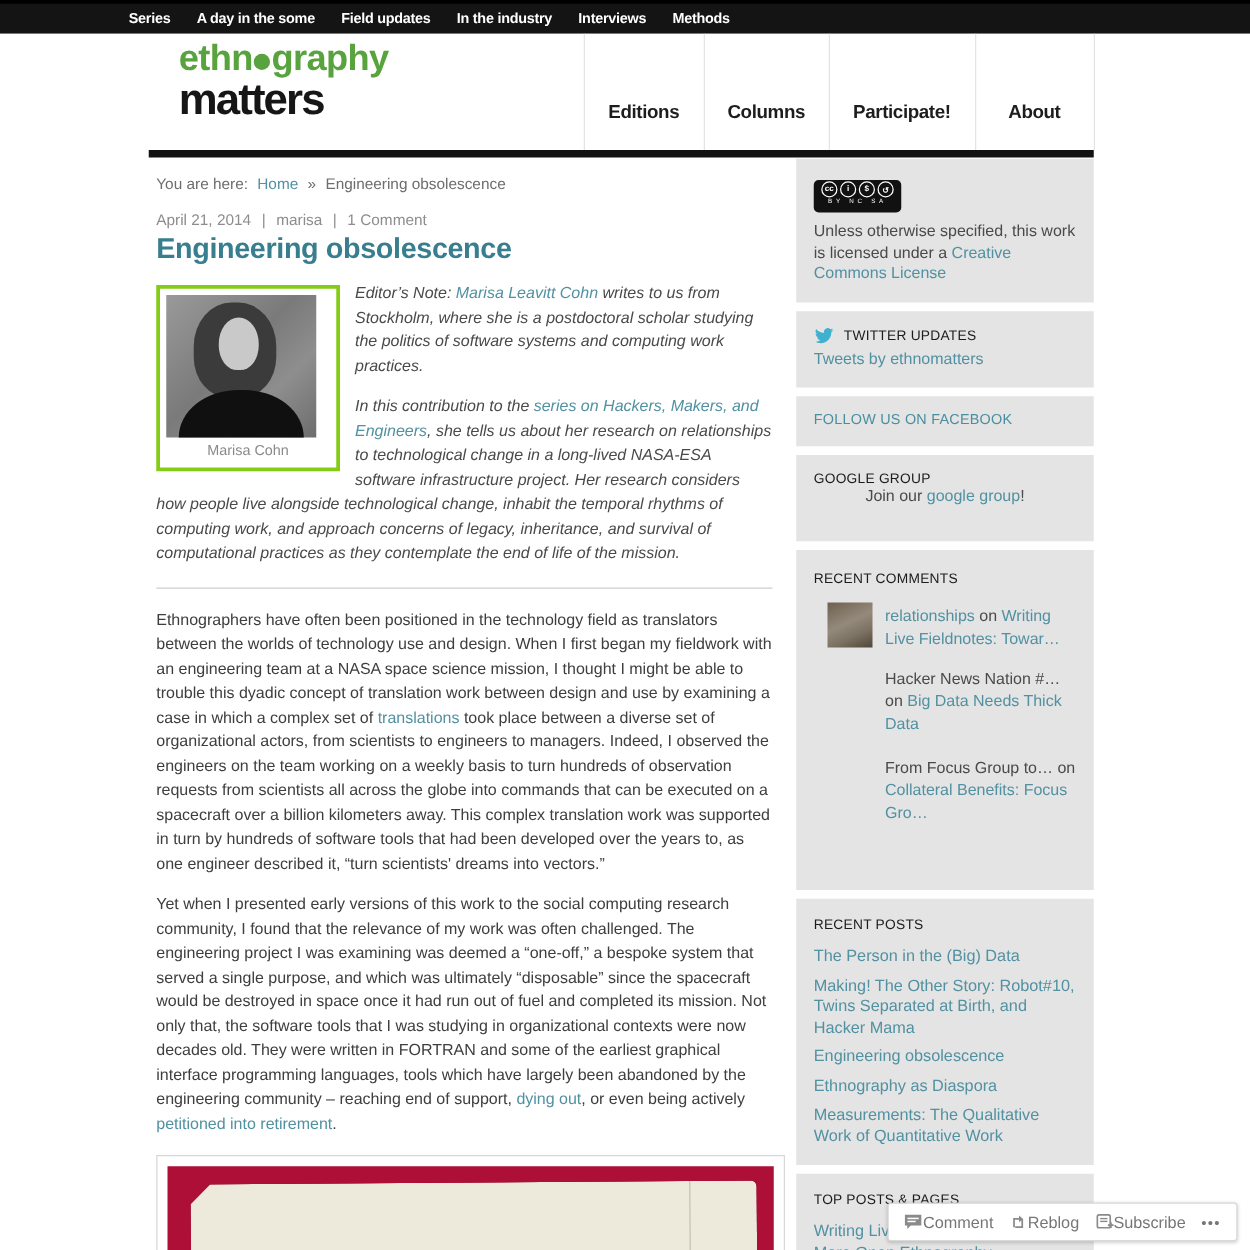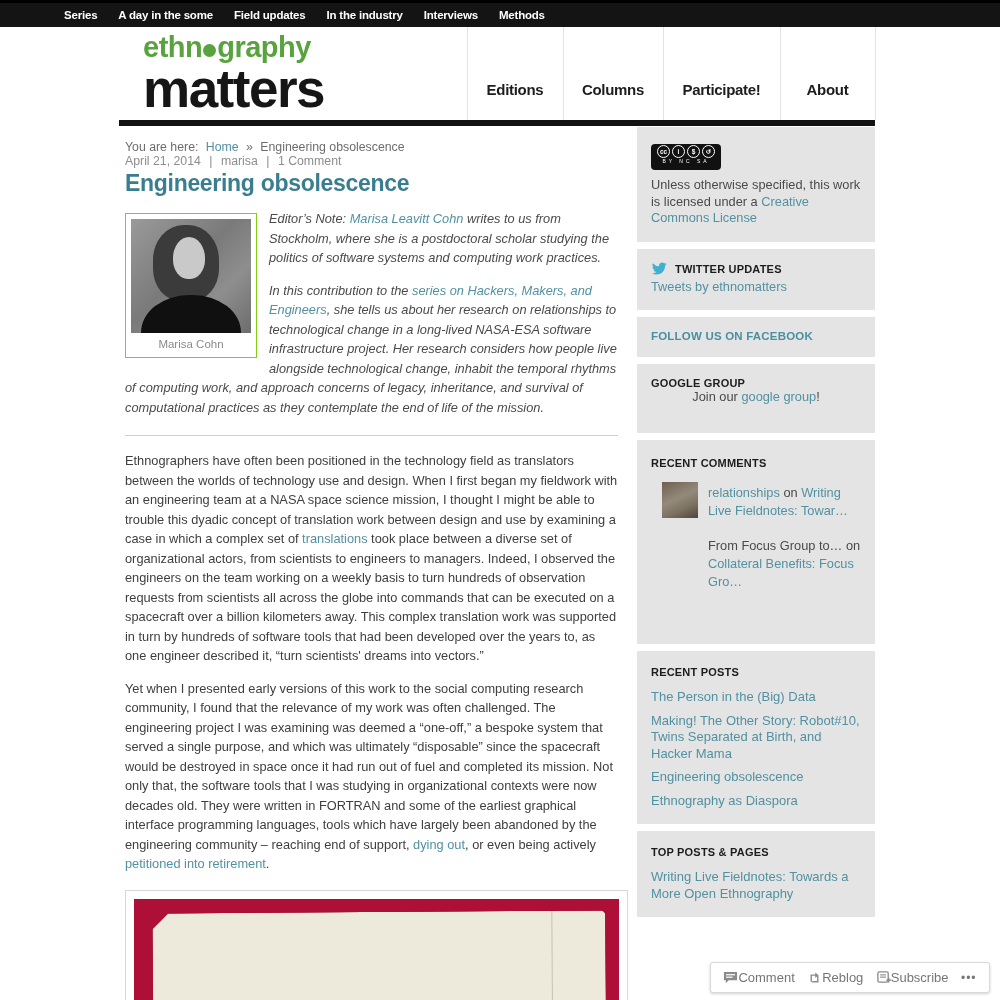--- a/index.html
+++ b/index.html
@@ -3,46 +3,46 @@
 <meta charset="utf-8">
 <style>
   * { margin:0; padding:0; box-sizing:border-box; }
   html,body { width:1000px; height:1000px; overflow:hidden; background:#fff;
     font-family:"Liberation Sans", sans-serif; }
   #page { position:relative; width:1000px; height:1000px; overflow:hidden; background:#fff; }
   a, .lnk { color:#5191a1; text-decoration:none; cursor:pointer; }
 
   
   .topbar { position:absolute; left:0; top:0; width:1000px; height:27px; background:#141414;
-    border-top:3px solid #000; display:flex; align-items:center; padding-left:64px; }
+    border-top:3px solid #000; display:flex; align-items:center; padding-left:103px; }
   .topbar .tn-item { color:#fff; font-size:11.5px; font-weight:bold; margin-right:21px;
     letter-spacing:-0.2px; cursor:pointer; }
 
   
   .header { position:absolute; left:0; top:27px; width:1000px; height:93px; background:#fff; }
   .logo { position:absolute; left:143px; top:6px; line-height:1; cursor:pointer; }
   .logo-l1 { font-size:29px; font-weight:bold; color:#58a33e; letter-spacing:-0.5px; }
   .logo-dot { display:inline-block; width:13px; height:13px; border-radius:50%;
     background:#58a33e; margin:0 1px; }
-  .logo-l2 { font-size:53px; font-weight:bold; color:#161616; letter-spacing:-1.5px; margin-top:0px; }
+  .logo-l2 { font-size:35px; font-weight:bold; color:#161616; letter-spacing:-1.5px; margin-top:0px; }
   .hdr-sep { position:absolute; top:0; width:1px; height:93px; background:#e4e4e4; }
   .hdr-nav-item { position:absolute; top:48px; height:30px; line-height:30px; text-align:center;
     font-size:15px; font-weight:bold; color:#1d1d1d; letter-spacing:-0.3px; cursor:pointer; }
   .rule { position:absolute; left:119px; top:120px; width:756px; height:6px; background:#121212; }
 
   
   .content { position:absolute; left:125px; top:140px; width:493px; }
   .breadcrumb { font-size:12.3px; color:#6d6d6d; }
   .breadcrumb .sep { margin:0 4px; color:#6d6d6d; }
-  .post-meta { font-size:12.3px; color:#8d8d8d; }
+  .post-meta { margin-top:15px; font-size:12.3px; color:#8d8d8d; }
   .post-meta .msep { margin:0 5px; }
   h1.post-title { margin-top:2px; font-size:23px; font-weight:bold; color:#397e8e;
     letter-spacing:-0.3px; }
   .note-wrap { margin-top:12px; overflow:visible; }
-  .photo-box { float:left; width:132px; background:#fff; border:1px solid #84cc16; padding:5px;
+  .photo-box { float:left; width:147px; background:#fff; border:3px solid #84cc16; padding:5px;
     margin:4px 12px 6px 0; }
   .photo-img { position:relative; width:120px; height:114px; overflow:hidden;
     background:linear-gradient(135deg,#9a9a9a 0%,#7a7a7a 45%,#8e8e8e 70%,#6d6d6d 100%); }
   .photo-img .hair { position:absolute; left:22px; top:6px; width:66px; height:76px;
     background:#3b3b3b; border-radius:46% 46% 42% 42%; }
   .photo-img .face { position:absolute; left:42px; top:18px; width:32px; height:42px;
     background:#c9c9c9; border-radius:50% 50% 46% 46%; }
   .photo-img .torso { position:absolute; left:10px; bottom:-4px; width:100px; height:42px;
     background:#101010; border-radius:48% 48% 0 0 / 90% 90% 0 0; }
   .photo-cap { text-align:center; font-size:11.5px; color:#8a8a8a; padding:5px 0 2px; }
@@ -56,21 +56,21 @@
   .pc-red { position:relative; width:485px; height:230px; background:#ad0f36; overflow:hidden; }
   .pc-card { position:absolute; left:19px; right:13px; top:13px; bottom:16px; background:#edeadc;
     border-radius:5px; transform:rotate(-0.4deg);
     clip-path:polygon(16px 0%,100% 0%,100% 100%,0% 100%,0% 16px);
     box-shadow:0 0 4px rgba(0,0,0,.45); }
   .pc-vline { position:absolute; top:0; bottom:0; width:1px; background:#c6c2b0; }
 
   
   .sidebar { position:absolute; left:637px; top:127px; width:238px; }
   .widget { background:#e4e4e4; padding:13px 14px 15px; margin-bottom:7px; }
-  .w-head { font-size:11px; font-weight:bold; color:#1c1c1c; letter-spacing:0.2px; }
+  .w-head { font-size:11px; font-weight:normal; color:#1c1c1c; letter-spacing:0.2px; }
   .w-head.teal { color:#4a8fa0; font-size:11.5px; cursor:pointer; }
   .cc-badge { width:70px; height:26px; background:#111; border-radius:4px; padding:1px 4px 0;
     display:flex; flex-direction:column; align-items:center; cursor:pointer; }
   .cc-icons { display:flex; gap:2px; }
   .cc-circ { width:13px; height:13px; border:1.4px solid #fff; border-radius:50%; color:#fff;
     font-size:6.5px; font-weight:bold; display:flex; align-items:center; justify-content:center; }
   .cc-lbl { font-size:5px; color:#fff; letter-spacing:3px; margin-top:0px; }
   .cc-text { font-size:12.8px; line-height:16.5px; color:#4a4a4a; margin-top:7px; }
   .tw-row { display:flex; align-items:center; gap:8px; }
   .tw-bird { width:16px; height:14px; }
@@ -211,34 +211,39 @@
     </div>
 
     <div class="widget">
       <div class="w-head" style="margin-top:4px">RECENT COMMENTS</div>
 
       <div class="rc-item">
         <div class="rc-av"></div>
         <div class="rc-txt"><a class="lnk">relationships</a><span class="plain"> on </span><a class="lnk">Writing Live Fieldnotes: Towar…</a></div>
       </div>
 
+      <div class="rc-item" style="margin-top:12px">
+        <div class="rc-av empty"></div>
+        <div class="rc-txt"><span class="plain">Hacker News Nation #…</span><span class="plain"> on </span><a class="lnk">Big Data Needs Thick Data</a></div>
+      </div>
 
       <div class="rc-item" style="margin-top:15px">
         <div class="rc-av empty"></div>
         <div class="rc-txt"><span class="plain">From Focus Group to…</span><span class="plain"> on </span><a class="lnk">Collateral Benefits: Focus Gro…</a></div>
       </div>
       <div class="rc-gap"></div>
     </div>
 
     <div class="widget">
       <div class="w-head" style="margin-top:2px">RECENT POSTS</div>
       <div class="rp-item" style="margin-top:11px">The Person in the (Big) Data</div>
       <div class="rp-item">Making! The Other Story: Robot#10, Twins Separated at Birth, and Hacker Mama</div>
       <div class="rp-item">Engineering obsolescence</div>
       <div class="rp-item">Ethnography as Diaspora</div>
+      <div class="rp-item">Measurements: The Qualitative Work of Quantitative Work</div>
     </div>
 
     <div class="widget">
       <div class="w-head" style="margin-top:2px">TOP POSTS &amp; PAGES</div>
       <div class="rp-item" style="margin-top:11px">Writing Live Fieldnotes: Towards a More Open Ethnography</div>
 
     </div>
 
   </div>
 

